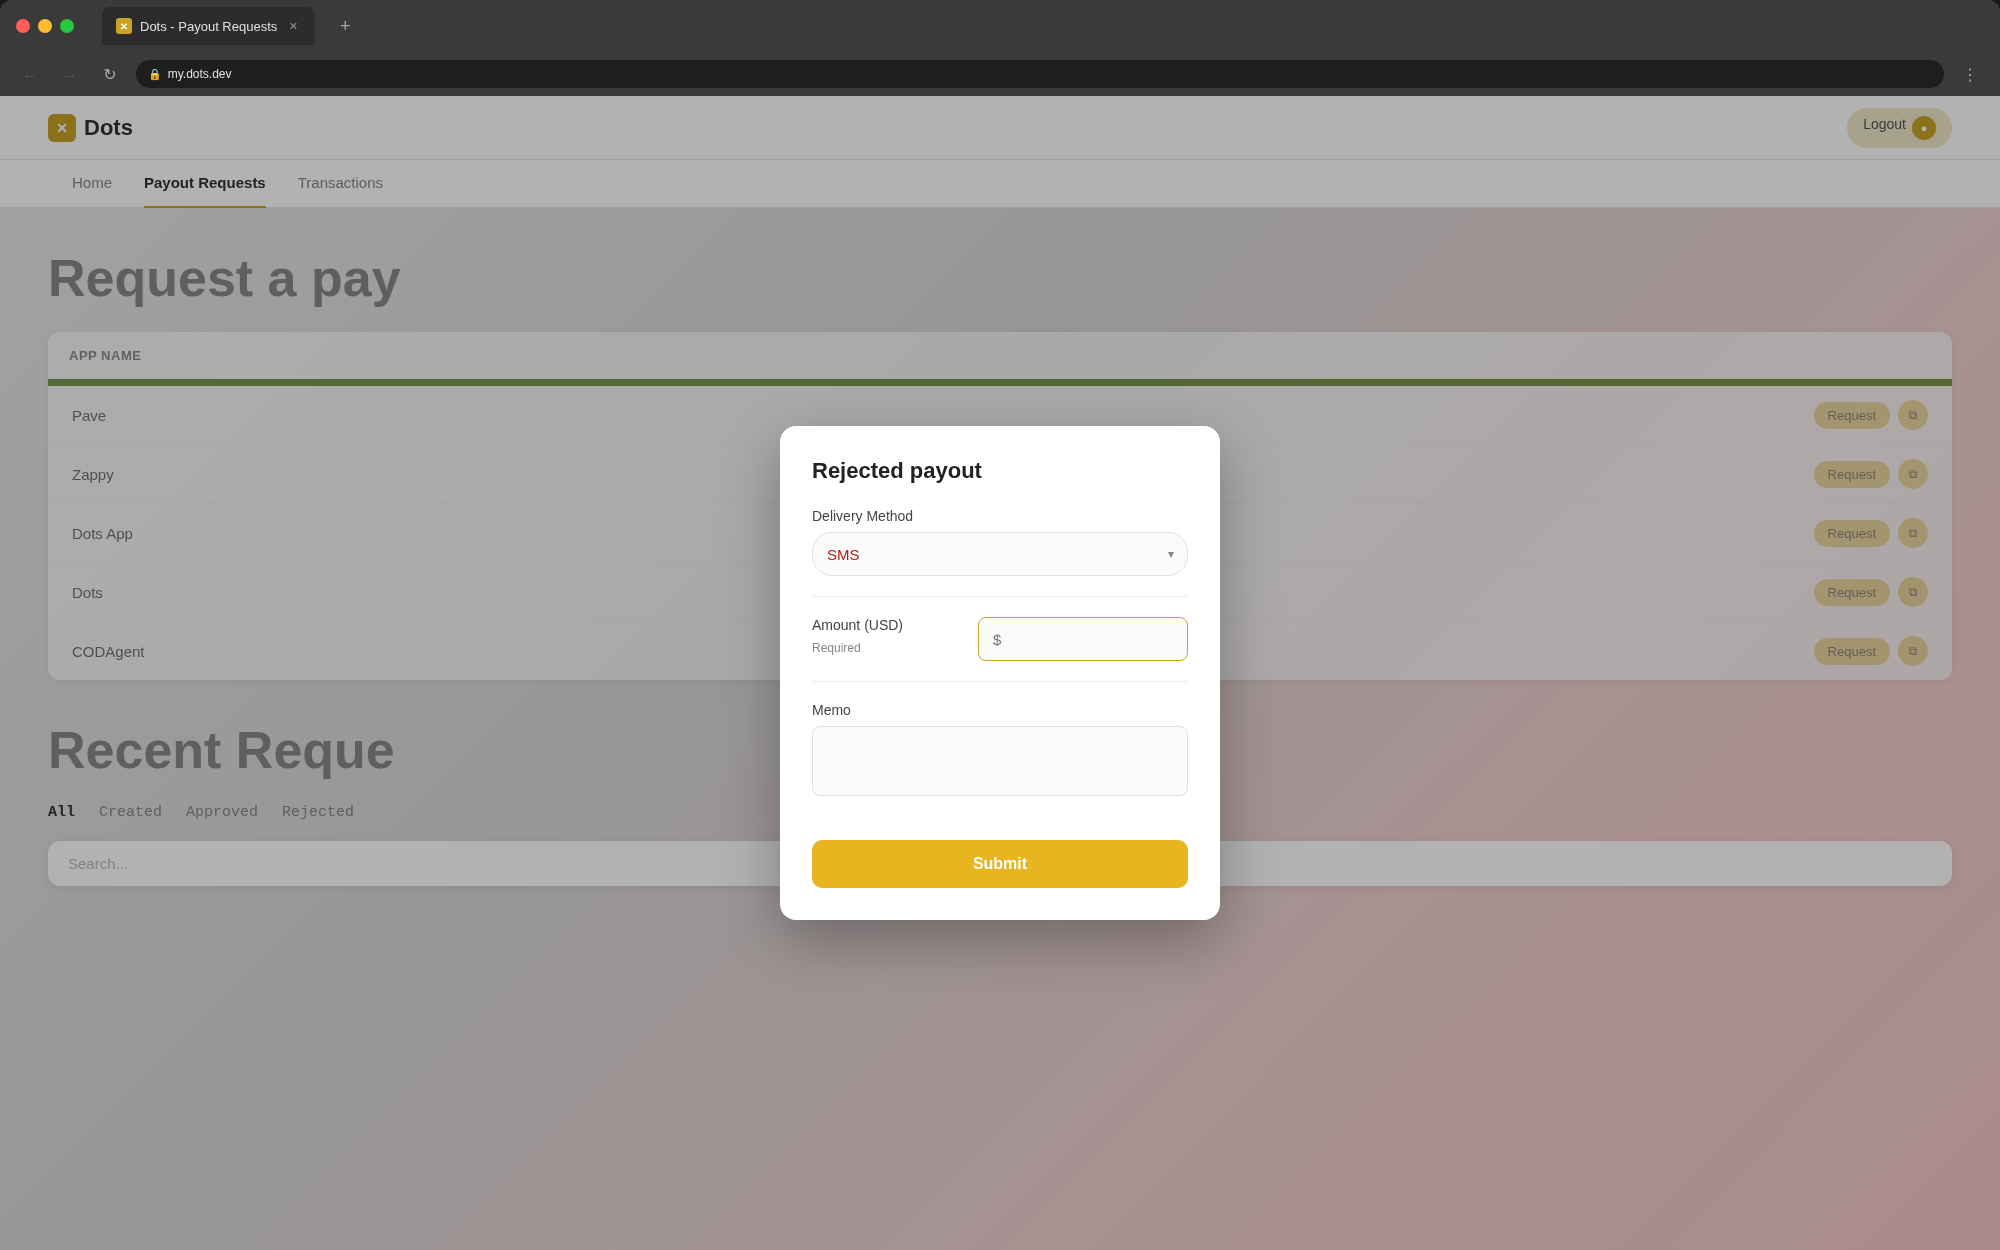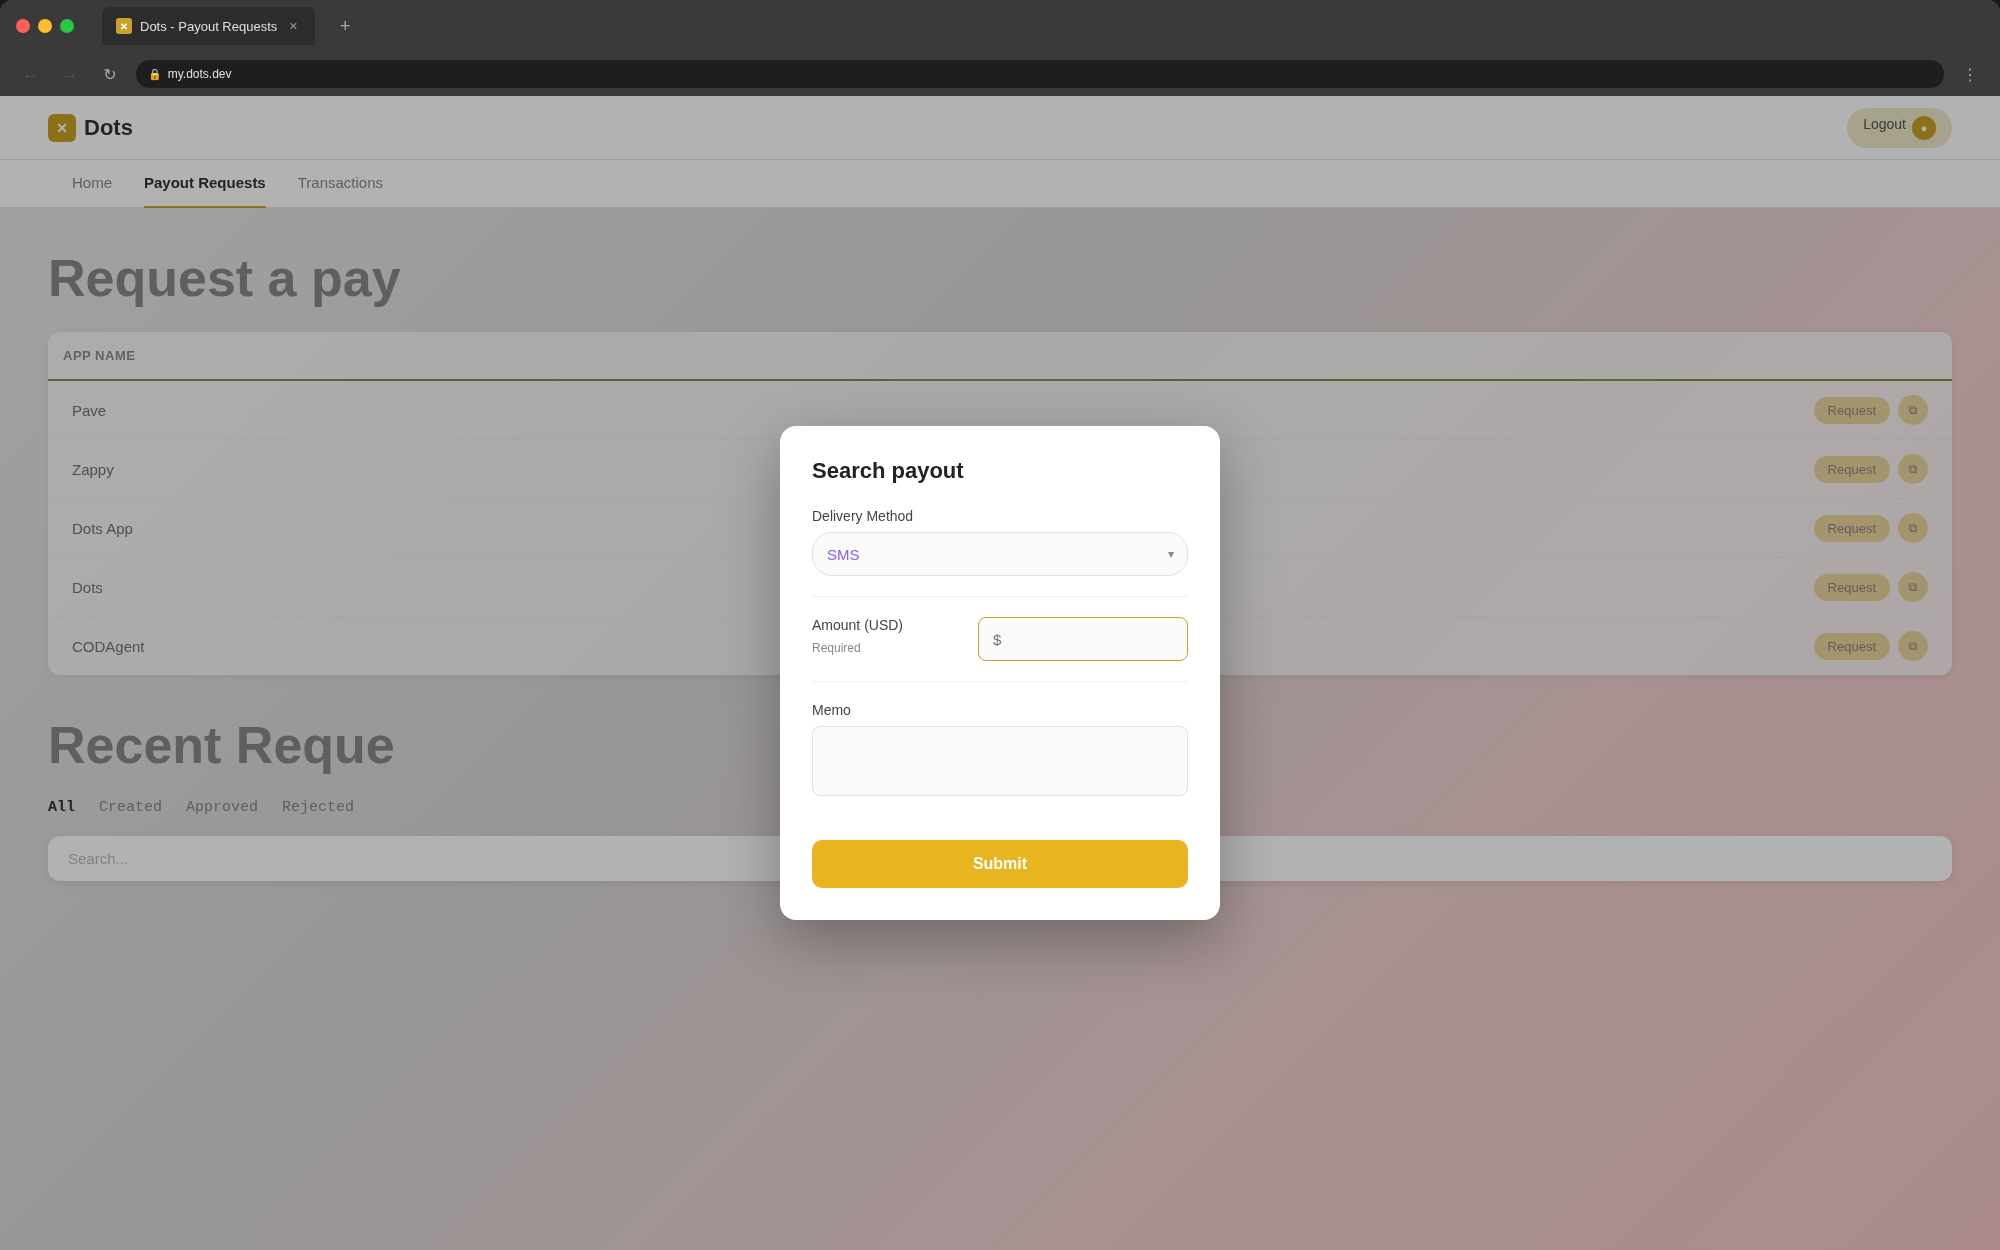--- a/index.html
+++ b/index.html
@@ -263,22 +263,22 @@
     .apps-table {
       background: white;
       border-radius: 12px;
       overflow: hidden;
       margin-bottom: 40px;
       box-shadow: 0 2px 8px rgba(0,0,0,0.08);
       opacity: 0.7;
     }
 
     .table-header {
-      padding: 16px 15px;
-      border-bottom: 2px solid #4d7c0f;
+      padding: 16px 21px;
+      border-bottom: 7px solid #4d7c0f;
       font-size: 13px;
       font-weight: 600;
       color: #666;
       text-transform: uppercase;
       letter-spacing: 0.5px;
     }
 
     .table-row {
       display: flex;
       align-items: center;
@@ -406,21 +406,21 @@
       position: relative;
     }
 
     .form-select {
       width: 100%;
       height: 44px;
       border: 1px solid #e0e0e0;
       border-radius: 20px;
       padding: 0 16px 0 14px;
       font-size: 15px;
-      color: #8b5cf6;
+      color: #b91c1c;
       background: #fafaf8;
       appearance: none;
       cursor: pointer;
       outline: none;
     }
 
     .select-chevron {
       position: absolute;
       right: 14px;
       top: 50%;
@@ -613,21 +613,21 @@
       <span class="filter-tab">Rejected</span>
     </div>
 
     <div class="search-bar">
       <span>Search...</span>
     </div>
   </div>
 
   <div class="modal-overlay">
     <div class="modal">
-      <h2 class="modal-title">Search payout</h2>
+      <h2 class="modal-title">Rejected payout</h2>
 
       
       <div class="form-group">
         <div class="form-label">Delivery Method</div>
         <div class="select-wrapper">
           <select class="form-select">
             <option>SMS</option>
             <option>Email</option>
             <option>Bank Transfer</option>
           </select>

